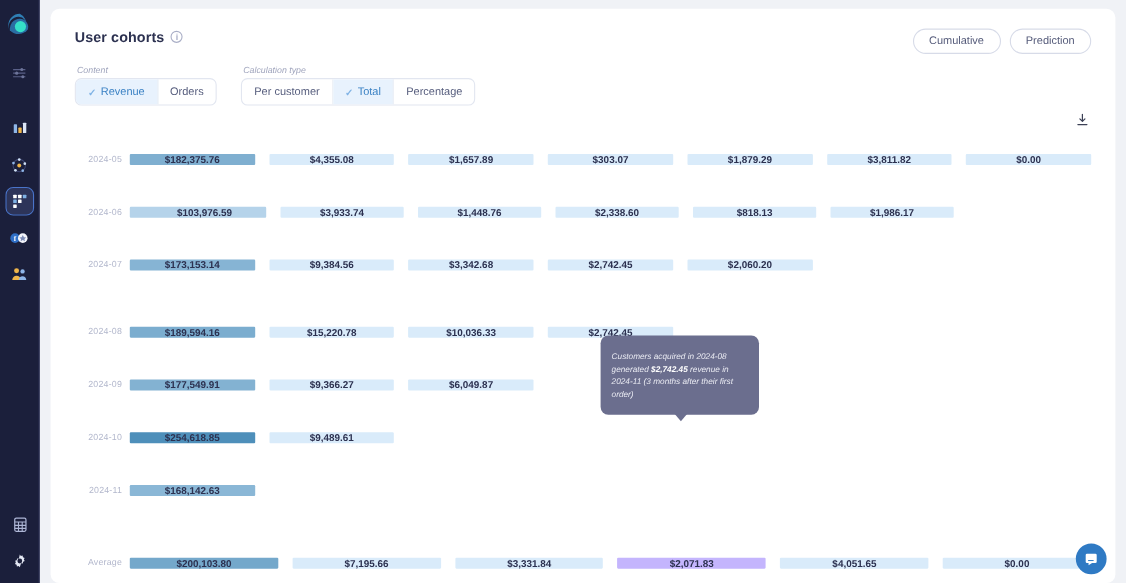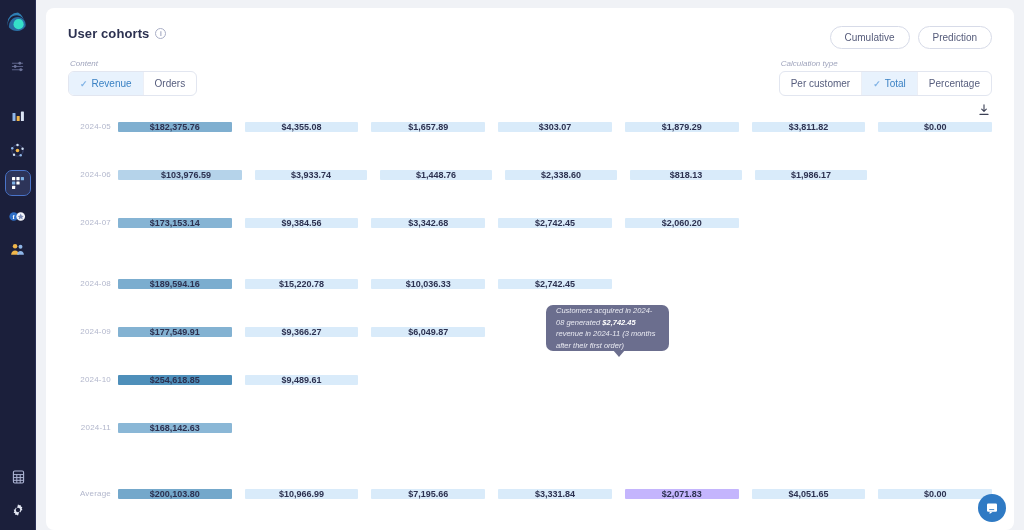--- a/index.html
+++ b/index.html
@@ -54,42 +54,42 @@
     font-size: 8px; line-height: 9px; text-align: center; font-weight: bold;
   }
   .pill-group { display: flex; gap: 8px; }
   .pill {
     border: 1px solid #d7dbe8; border-radius: 14px;
     padding: 5px 14px; font-size: 10px; color: #555b7a;
     background: #fff; white-space: nowrap;
   }
 
   
-  .controls { display: flex; gap: 22px; margin-top: 10px; justify-content: space-between; }
+  .controls { display: flex; gap: 22px; margin-top: 10px; }
   .control-block { display: flex; flex-direction: column; }
   .control-label { font-size: 8px; color: #a0a5bd; font-style: italic; margin-bottom: 3px; padding-left: 2px; }
   .segmented {
     display: flex; border: 1px solid #e2e6f0; border-radius: 6px;
     overflow: hidden; background: #fff;
   }
   .seg {
     font-size: 10px; color: #565d7d; padding: 6px 11px;
     display: flex; align-items: center; gap: 4px; white-space: nowrap;
     border-right: 1px solid #eceff6;
   }
   .seg:last-child { border-right: none; }
   .seg.active { background: #e8f2fd; color: #3b82c4; }
   .chk { color: #7fb2e5; font-size: 9px; font-weight: bold; }
 
   
   .dl-row { display: flex; justify-content: flex-end; margin-top: 6px; padding-right: 2px; height: 16px; }
 
   
   .grid-area { position: relative; margin-top: 4px; }
-  .grid-row { display: flex; align-items: flex-start; height: 45px; margin-bottom: 0; }
+  .grid-row { display: flex; align-items: center; height: 45px; margin-bottom: 0; }
   .row-label {
     width: 50px; flex: 0 0 50px;
     font-size: 8px; color: #b2b7cc;
     display: flex; align-items: center; justify-content: flex-end;
     padding-right: 7px; letter-spacing: .2px;
   }
   .cells { display: flex; flex: 1; gap: 13px; }
   .cell {
     flex: 1 1 0; min-width: 0;
     display: flex; align-items: center; justify-content: center;
@@ -104,25 +104,25 @@
   
   .axis-row { display: flex; margin-top: 7px; }
   .axis-spacer { width: 50px; flex: 0 0 50px; }
   .axis-ticks { display: flex; flex: 1; gap: 3px; }
   .axis-tick { flex: 1 1 0; text-align: center; font-size: 7px; color: #b8bdd0; }
 
   
   .tooltip {
     position: absolute;
     left: 478px; top: 183px;
-    width: 123px;
+    width: 144px;
     background: #6b6e8e;
     color: #e9eaf2;
     border-radius: 7px;
-    padding: 0 10px;
+    padding: 13px 10px;
     font-size: 7.5px; line-height: 11.5px;
     font-style: italic;
     z-index: 40;
   }
   .tooltip b { font-style: italic; color: #ffffff; }
   .tooltip:after {
     content: ""; position: absolute; bottom: -6px; left: 67px;
     border-left: 6px solid transparent; border-right: 6px solid transparent;
     border-top: 7px solid #6b6e8e;
   }
@@ -371,21 +371,20 @@
                 <div class="cell empty"></div>
                 <div class="cell empty"></div>
               </div>
             </div>
           </div>
 
         <div class="grid-row avg-row">
           <div class="row-label avg-label">Average</div>
           <div class="cells" id="avg-cells">
               <div class="cell" style="background: rgb(116, 168, 203);">$200,103.80</div>
-              <div class="cell" style="background: rgb(217, 235, 250);">$10,966.99</div>
               <div class="cell" style="background: rgb(217, 235, 250);">$7,195.66</div>
               <div class="cell" style="background: rgb(217, 235, 250);">$3,331.84</div>
               <div class="cell" style="background: #c4b5fd;">$2,071.83</div>
               <div class="cell" style="background: rgb(217, 235, 250);">$4,051.65</div>
               <div class="cell" style="background: rgb(217, 235, 250);">$0.00</div>
             </div>
         </div>
 
         <div class="axis-row">
           <div class="axis-spacer"></div>

